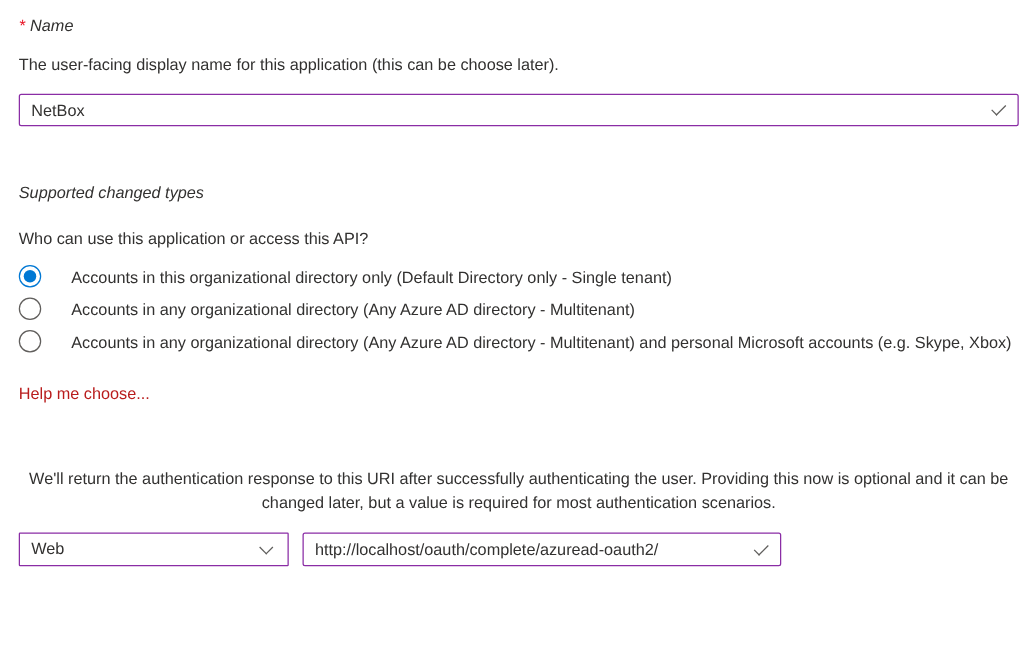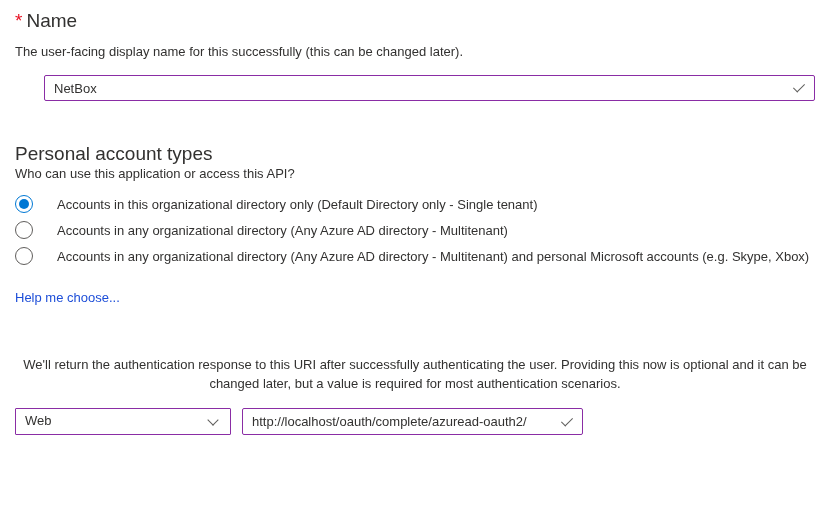--- a/index.html
+++ b/index.html
@@ -7,37 +7,38 @@
   body {
     width: 829px; height: 516px;
     background: #ffffff;
     font-family: "Liberation Sans", sans-serif;
     color: #323130;
     overflow: hidden;
   }
   .page { padding: 11px 14px 0 15px; width: 829px; }
 
   .section-title {
-    font-size: 19px;
+    font-size: 13px;
     font-weight: 400;
     color: #323130;
     margin: 0;
     line-height: 20px;
+    font-style: italic;
   }
   .required-marker { color: #e81123; margin-right: 4px; }
 
   .desc {
     font-size: 13px;
     line-height: 16px;
     margin: 13px 0 0 0;
     color: #323130;
   }
 
   
-  .input-wrap { position: relative; margin-top: 15px; margin-left: 29px; }
+  .input-wrap { position: relative; margin-top: 15px; }
   .text-input {
     width: 100%;
     height: 26px;
     border: 1.5px solid #8a2da5;
     border-radius: 2px;
     background: #fff;
     font-family: "Liberation Sans", sans-serif;
     font-size: 13px;
     color: #323130;
     padding: 0 32px 0 9px;
@@ -47,21 +48,21 @@
     position: absolute;
     right: 13px; top: 6px;
     width: 6px; height: 11px;
     border-right: 1.5px solid #5f5e5c;
     border-bottom: 1.5px solid #5f5e5c;
     transform: rotate(45deg);
   }
 
   
   .section-accounts { margin-top: 43px; }
-  .question { margin-top: 2px; }
+  .question { margin-top: 19px; }
 
   
   .radio-group { margin-top: 9px; }
   .radio-row {
     display: flex;
     align-items: center;
     height: 26px;
     cursor: pointer;
   }
   .radio-circle {
@@ -83,21 +84,21 @@
   .radio-label {
     font-size: 13px;
     margin-left: 24px;
     white-space: nowrap;
   }
 
   .help-link {
     display: inline-block;
     margin-top: 21px;
     font-size: 13px;
-    color: #1d4ed8;
+    color: #b91c1c;
     text-decoration: none;
     cursor: pointer;
   }
 
   .section-redirect { margin-top: 49px; }
   .desc-wide { max-width: 800px; margin-top: 12px; line-height: 19px; text-align: center; }
 
   
   .uri-row { display: flex; margin-top: 15px; }
   .platform-select {
@@ -115,40 +116,40 @@
     display: block;
   }
   .chevron-icon {
     position: absolute;
     right: 13px; top: 7px;
     width: 8px; height: 8px;
     border-right: 1.5px solid #5f5e5c;
     border-bottom: 1.5px solid #5f5e5c;
     transform: rotate(45deg);
   }
-  .uri-input-wrap { position: relative; width: 341px; margin-left: 11px; margin-top: 0; }
+  .uri-input-wrap { position: relative; width: 383px; margin-left: 11px; margin-top: 0; }
   .uri-input-wrap .text-input { height: 27px; }
   .uri-input-wrap .check-icon { top: 7px; }
 </style>
 </head>
 <body>
 
 <div class="page">
 
   <h2 class="section-title"><span class="required-marker">*</span><span>Name</span></h2>
 
-  <p class="desc">The user-facing display name for this successfully (this can be changed later).</p>
+  <p class="desc">The user-facing display name for this application (this can be choose later).</p>
 
   <div class="input-wrap">
     <input class="text-input" type="text" value="NetBox" style="">
     <span class="check-icon"></span>
   </div>
 
   <div class="section-accounts">
-    <h2 class="section-title">Personal account types</h2>
+    <h2 class="section-title">Supported changed types</h2>
 
     <p class="desc question">Who can use this application or access this API?</p>
 
     <div class="radio-group">
       <div class="radio-row selected">
         <span class="radio-circle"></span>
         <span class="radio-label">Accounts in this organizational directory only (Default Directory only - Single tenant)</span>
       </div>
       <div class="radio-row">
         <span class="radio-circle"></span>

